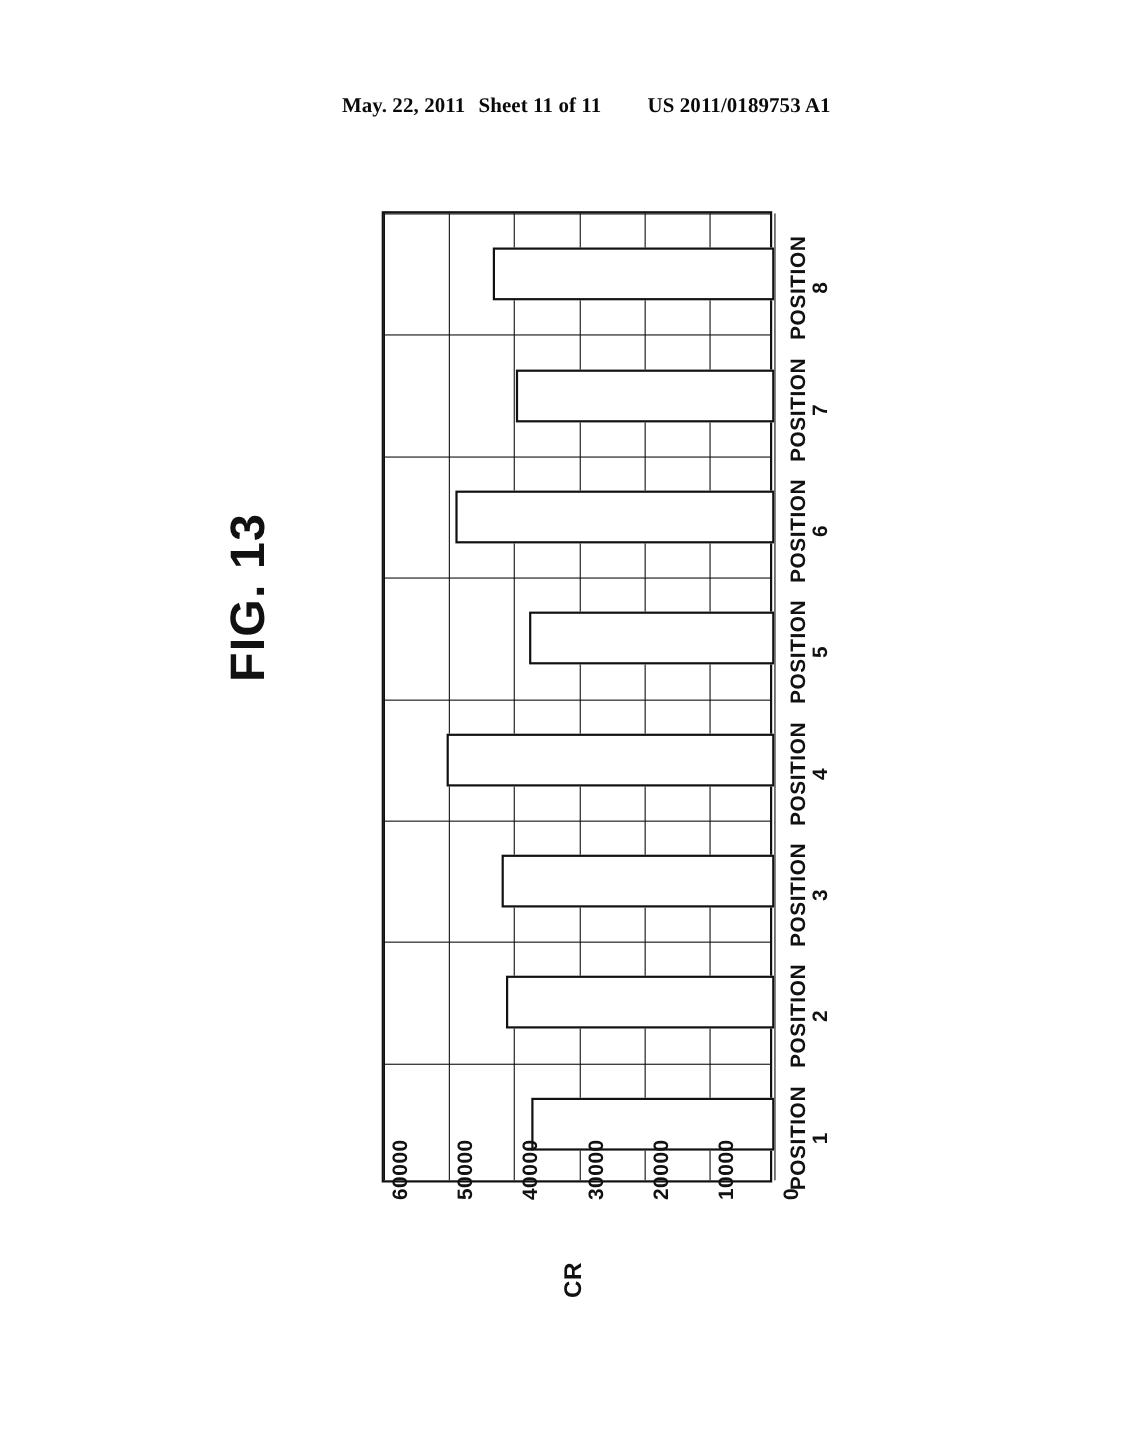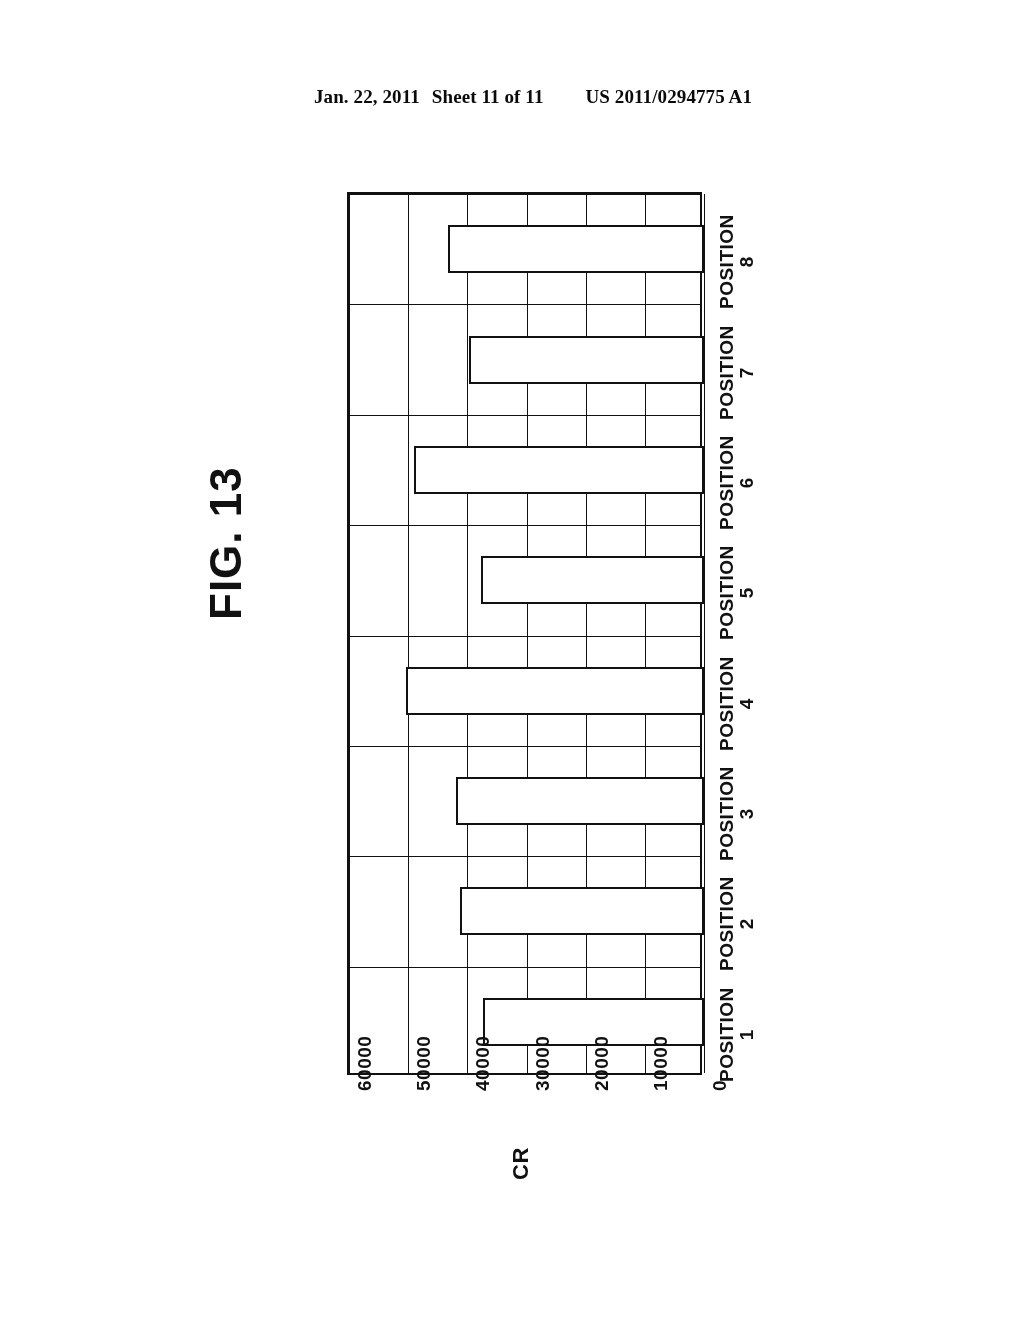--- a/index.html
+++ b/index.html
@@ -142,25 +142,25 @@
     display: block;
     text-align: center;
     margin-top: -2px;
   }
 </style>
 </head>
 <body>
 
 <div id="patent-header">
   <span class="gap-lg"></span>
-  <span class="hdr-seg">Jan. 22, 2011</span>
+  <span class="hdr-seg">May. 22, 2011</span>
   <span class="gap-sm"></span>
   <span class="hdr-seg">Sheet 11 of 11</span>
   <span class="gap-lg"></span>
-  <span class="hdr-seg">US 2011/0294775 A1</span>
+  <span class="hdr-seg">US 2011/0189753 A1</span>
 </div>
 
 <div id="figure-title">FIG. 13</div>
 
 <div id="chart-area">
   <div id="plot-frame">
 
   <div class="gridline" style="left: 0px;"></div>
       <div class="gridline" style="left: 59.1667px;"></div>
       <div class="gridline" style="left: 118.333px;"></div>

